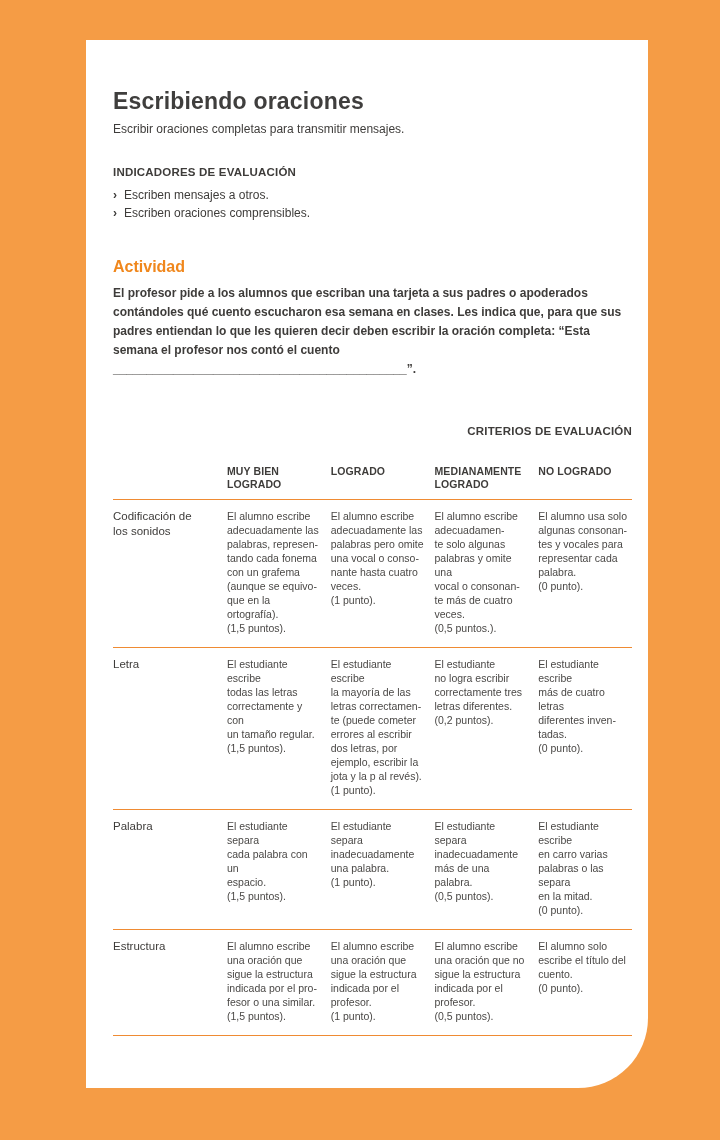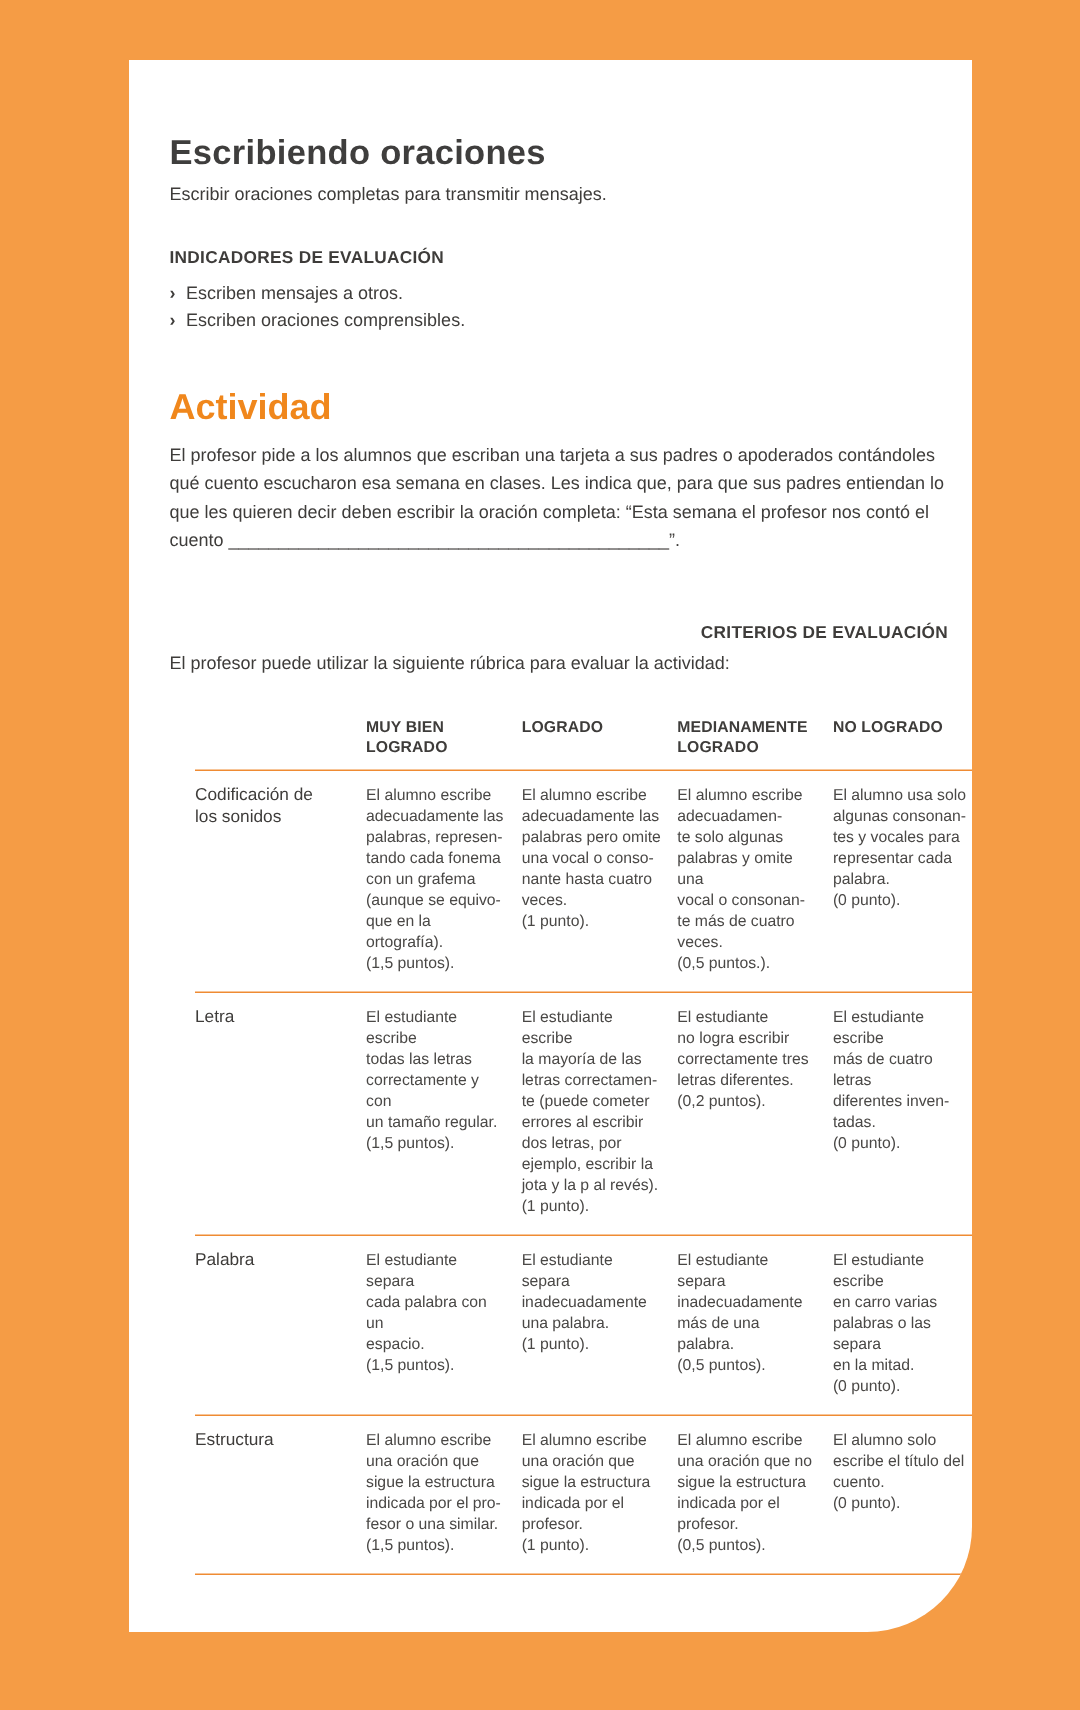--- a/index.html
+++ b/index.html
@@ -59,44 +59,44 @@
     line-height:18px;
     display:flex;
     gap:7px;
   }
   .indicator-marker{
     color:var(--text);
     font-weight:bold;
   }
   .activity-heading{
     margin-top:36px;
-    font-size:24px;
+    font-size:16px;
     font-weight:bold;
     color:var(--accent);
   }
   .activity-body{
     margin-top:8px;
     font-size:12px;
     line-height:19px;
     max-width:520px;
+    font-weight:bold;
   }
   .criteria-heading{
     margin-top:46px;
     text-align:right;
   }
   .criteria-intro{
     margin-top:6px;
     font-size:12px;
     line-height:17px;
   }
   
   .rubric{
     margin-top:28px;
     width:519px;
-    margin-left:17px;
   }
   .rubric-row{
     display:grid;
     grid-template-columns:104px 1fr 1fr 1fr 1fr;
     column-gap:10px;
   }
   .rubric-header-row{
     padding-bottom:8px;
     border-bottom:1.5px solid var(--rule);
   }
@@ -142,21 +142,20 @@
       <li class="indicator-item">
         <span class="indicator-marker">›</span>
         <span>Escriben oraciones comprensibles.</span>
       </li>
     </ul>
 
     <h2 class="activity-heading">Actividad</h2>
     <p class="activity-body">El profesor pide a los alumnos que escriban una tarjeta a sus padres o apoderados contándoles qué cuento escucharon esa semana en clases. Les indica que, para que sus padres entiendan lo que les quieren decir deben escribir la oración completa: “Esta semana el profesor nos contó el cuento  ____________________________________________”.</p>
 
     <h3 class="section-heading criteria-heading">CRITERIOS DE EVALUACIÓN</h3>
-    <p class="criteria-intro">El profesor puede utilizar la siguiente rúbrica para evaluar la actividad:</p>
 
     <div class="rubric">
 
       <div class="rubric-row rubric-header-row">
         <div class="rubric-corner"></div>
         <div class="rubric-col-header">MUY BIEN
 LOGRADO</div>
         <div class="rubric-col-header">LOGRADO</div>
         <div class="rubric-col-header">MEDIANAMENTE
 LOGRADO</div>

